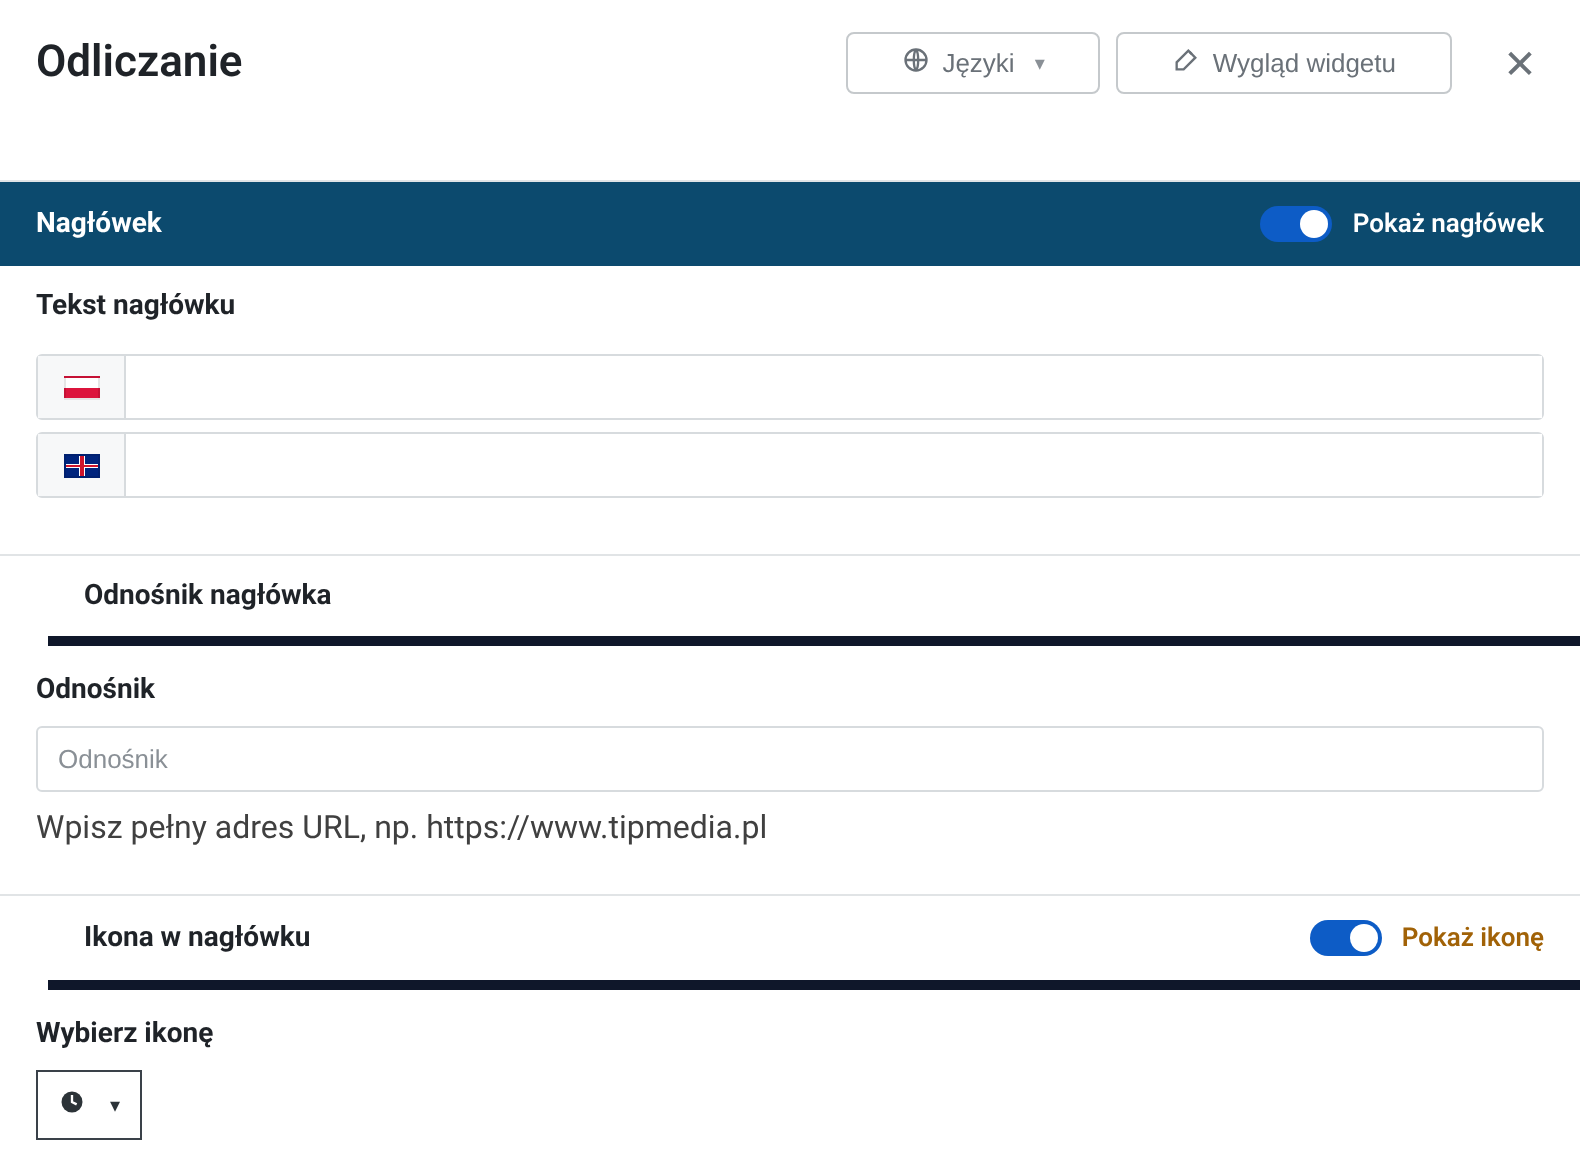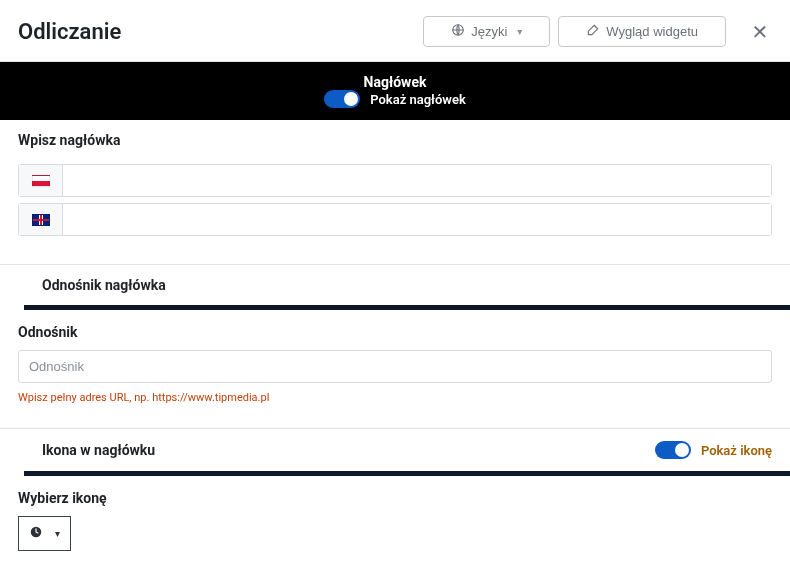--- a/index.html
+++ b/index.html
@@ -10,20 +10,21 @@
   height: 582px;
   overflow: hidden;
   position: relative;
   color: #2c3338;
 }
 .viewport {
   width: 790px;
   height: 582px;
   display: flex;
   flex-direction: column;
+  gap: 29px;
 }
 .topbar {
   display: flex;
   align-items: center;
   padding: 16px 18px 14px 18px;
 }
 .topbar h1 {
   font-size: 22px;
   font-weight: 600;
   color: #1f2328;
@@ -67,23 +68,22 @@
 }
 .section-header {
   display: flex;
   align-items: center;
   justify-content: space-between;
   padding: 12px 18px;
   font-weight: 700;
   font-size: 14px;
 }
 .section-header.dark {
-  background: #000000;
+  background: #0c4a6e;
   color: #fff;
-  flex-direction: column;
 }
 .section-header.light {
   background: #fff;
   color: #1f2328;
   border-bottom: 5px solid #0f172a;
   margin-left: 24px;
 }
 .section-body {
   padding: 14px 18px 24px 18px;
 }
@@ -160,22 +160,22 @@
 .text-input {
   width: 100%;
   border: 1px solid #d7dbde;
   border-radius: 3px;
   padding: 8px 10px;
   font-size: 13px;
   color: #2c3338;
 }
 .text-input::placeholder { color: #8a9096; }
 .help-text {
-  font-size: 11px;
-  color: #c2410c;
+  font-size: 16px;
+  color: #404040;
   margin-top: 8px;
 }
 .lang-group { padding-top: 10px; padding-bottom: 20px; }
 .icon-picker {
   display: inline-flex; align-items: center; gap: 8px;
   border: 1px solid #3a4149;
   padding: 7px 10px;
   cursor: pointer;
 }
 .icon-picker svg { width: 14px; height: 14px; }
@@ -213,21 +213,21 @@
   <div class="scroll-area">
 
     <div class="section">
       <div class="section-header dark">
         <span>Nagłówek</span>
         <span class="toggle-wrap">
           <span class="toggle on"></span>
           <span>Pokaż nagłówek</span>
         </span>
       </div>
-      <div class="subtitle">Wpisz nagłówka</div>
+      <div class="subtitle">Tekst nagłówku</div>
       <div class="lang-group">
         <div class="lang-row">
           <div class="flag-cell">
             <span class="flag flag-pl"></span>
           </div>
           <input class="lang-input" type="text" value="" style="">
         </div>
         <div class="lang-row">
           <div class="flag-cell">
             <span class="flag flag-gb"></span>

